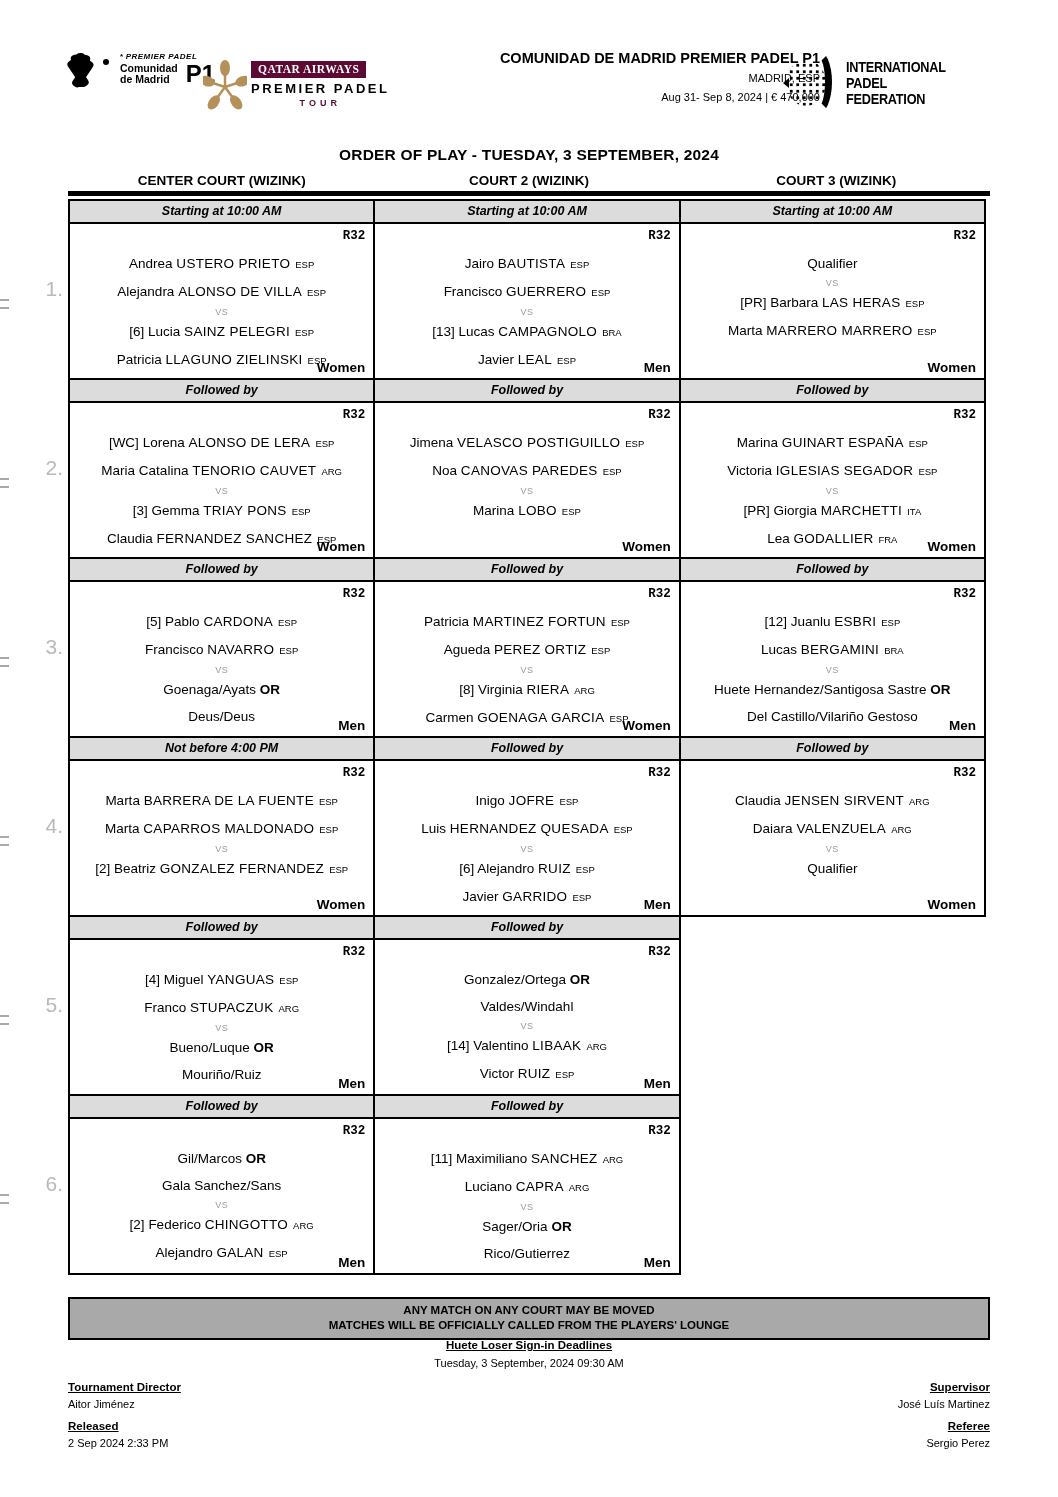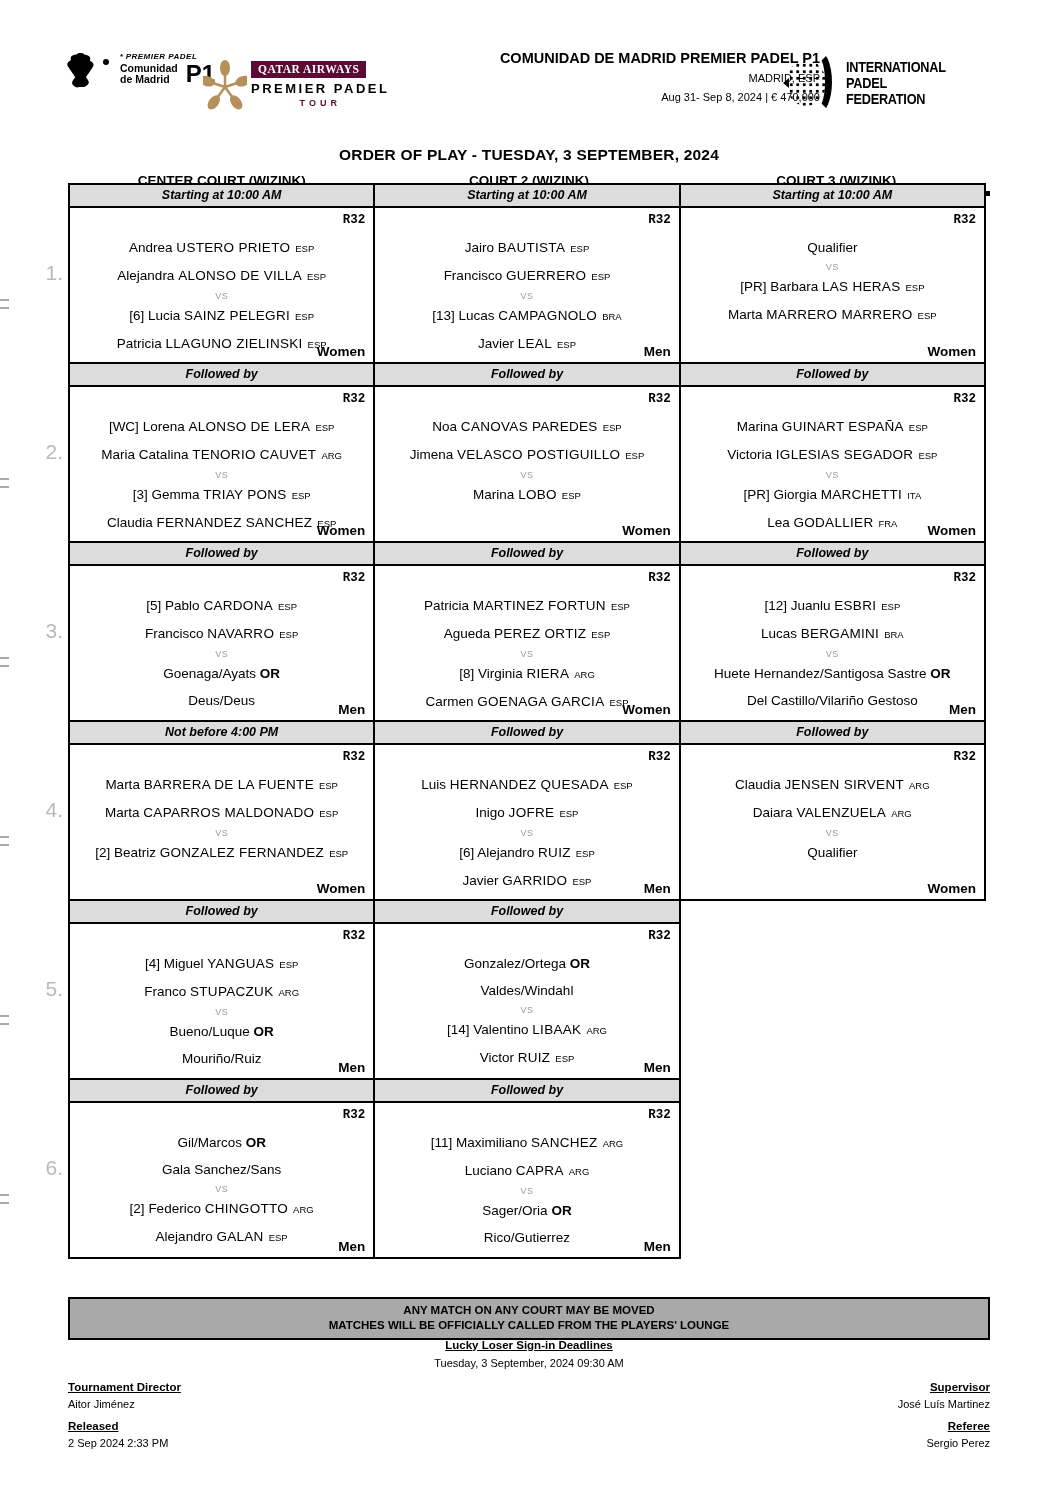--- a/index.html
+++ b/index.html
@@ -38,21 +38,21 @@
             transform:scaleX(.82);transform-origin:left center;white-space:nowrap;}
 
   .order-title{position:absolute;left:0;top:146px;width:1058px;text-align:center;
                font-size:15.5px;font-weight:bold;letter-spacing:.2px;}
 
   .court-heads{position:absolute;left:68px;top:173px;width:922px;display:flex;}
   .court-heads div{flex:1;text-align:center;font-size:13.5px;font-weight:bold;}
   .thick-bar{position:absolute;left:68px;top:191px;width:922px;height:5px;background:#000;}
 
   
-  .schedule{position:absolute;left:68px;top:183px;width:922px;display:flex;}
+  .schedule{position:absolute;left:68px;top:199px;width:922px;display:flex;}
   .col{width:307.33px;display:flex;flex-direction:column;}
   .col + .col{margin-left:-2px;}
   .slot + .slot{margin-top:-2px;}
   .slot.empty{height:181px;}
   .slot-bar{box-sizing:border-box;height:25px;border:2px solid #000;background:#dcdcdc;
             text-align:center;font-style:italic;font-weight:bold;font-size:12.5px;line-height:20px;}
   .match{box-sizing:border-box;height:158px;border:2px solid #000;margin-top:-2px;position:relative;background:#fff;}
   .round{position:absolute;top:5px;right:8px;font-weight:bold;font-size:12.5px;font-family:Liberation Mono, monospace;}
   .gender{position:absolute;bottom:3px;right:8px;font-weight:bold;font-size:13.5px;}
   .names{padding-top:26px;text-align:center;}
@@ -264,22 +264,22 @@
               <div class="line"><span class="first">Javier </span><span class="last">LEAL</span><span class="nat">ESP</span></div>
             </div>
             <div class="gender">Men</div>
           </div>
         </div>
         <div class="slot">
           <div class="slot-bar">Followed by</div>
           <div class="match">
             <div class="round">R32</div>
             <div class="names">
+              <div class="line"><span class="first">Jimena </span><span class="last">VELASCO POSTIGUILLO</span><span class="nat">ESP</span></div>
               <div class="line"><span class="first">Noa </span><span class="last">CANOVAS PAREDES</span><span class="nat">ESP</span></div>
-              <div class="line"><span class="first">Jimena </span><span class="last">VELASCO POSTIGUILLO</span><span class="nat">ESP</span></div>
               <div class="vs">VS</div>
               <div class="line"><span class="first">Marina </span><span class="last">LOBO</span><span class="nat">ESP</span></div>
             </div>
             <div class="gender">Women</div>
           </div>
         </div>
         <div class="slot">
           <div class="slot-bar">Followed by</div>
           <div class="match">
             <div class="round">R32</div>
@@ -291,22 +291,22 @@
               <div class="line"><span class="first">Carmen </span><span class="last">GOENAGA GARCIA</span><span class="nat">ESP</span></div>
             </div>
             <div class="gender">Women</div>
           </div>
         </div>
         <div class="slot">
           <div class="slot-bar">Followed by</div>
           <div class="match">
             <div class="round">R32</div>
             <div class="names">
+              <div class="line"><span class="first">Inigo </span><span class="last">JOFRE</span><span class="nat">ESP</span></div>
               <div class="line"><span class="first">Luis </span><span class="last">HERNANDEZ QUESADA</span><span class="nat">ESP</span></div>
-              <div class="line"><span class="first">Inigo </span><span class="last">JOFRE</span><span class="nat">ESP</span></div>
               <div class="vs">VS</div>
               <div class="line"><span class="pre">[6] </span><span class="first">Alejandro </span><span class="last">RUIZ</span><span class="nat">ESP</span></div>
               <div class="line"><span class="first">Javier </span><span class="last">GARRIDO</span><span class="nat">ESP</span></div>
             </div>
             <div class="gender">Men</div>
           </div>
         </div>
         <div class="slot">
           <div class="slot-bar">Followed by</div>
           <div class="match">
@@ -399,21 +399,21 @@
       <div class="row-num" style="top: 436px;">3.</div>
       <div class="row-num" style="top: 615px;">4.</div>
       <div class="row-num" style="top: 794px;">5.</div>
       <div class="row-num" style="top: 973px;">6.</div>
     </div>
 
   <div class="notice">
     <div>ANY MATCH ON ANY COURT MAY BE MOVED</div>
     <div>MATCHES WILL BE OFFICIALLY CALLED FROM THE PLAYERS' LOUNGE</div>
   </div>
-  <div class="deadline-title">Lucky Loser Sign-in Deadlines</div>
+  <div class="deadline-title">Huete Loser Sign-in Deadlines</div>
   <div class="deadline-value">Tuesday, 3 September, 2024 09:30 AM</div>
 
   <div class="credits left">
     <div class="lbl">Tournament Director</div>
     <div class="val">Aitor Jiménez</div>
     <div class="lbl">Released</div>
     <div class="val">2 Sep 2024  2:33 PM</div>
   </div>
   <div class="credits right">
     <div class="lbl">Supervisor</div>

